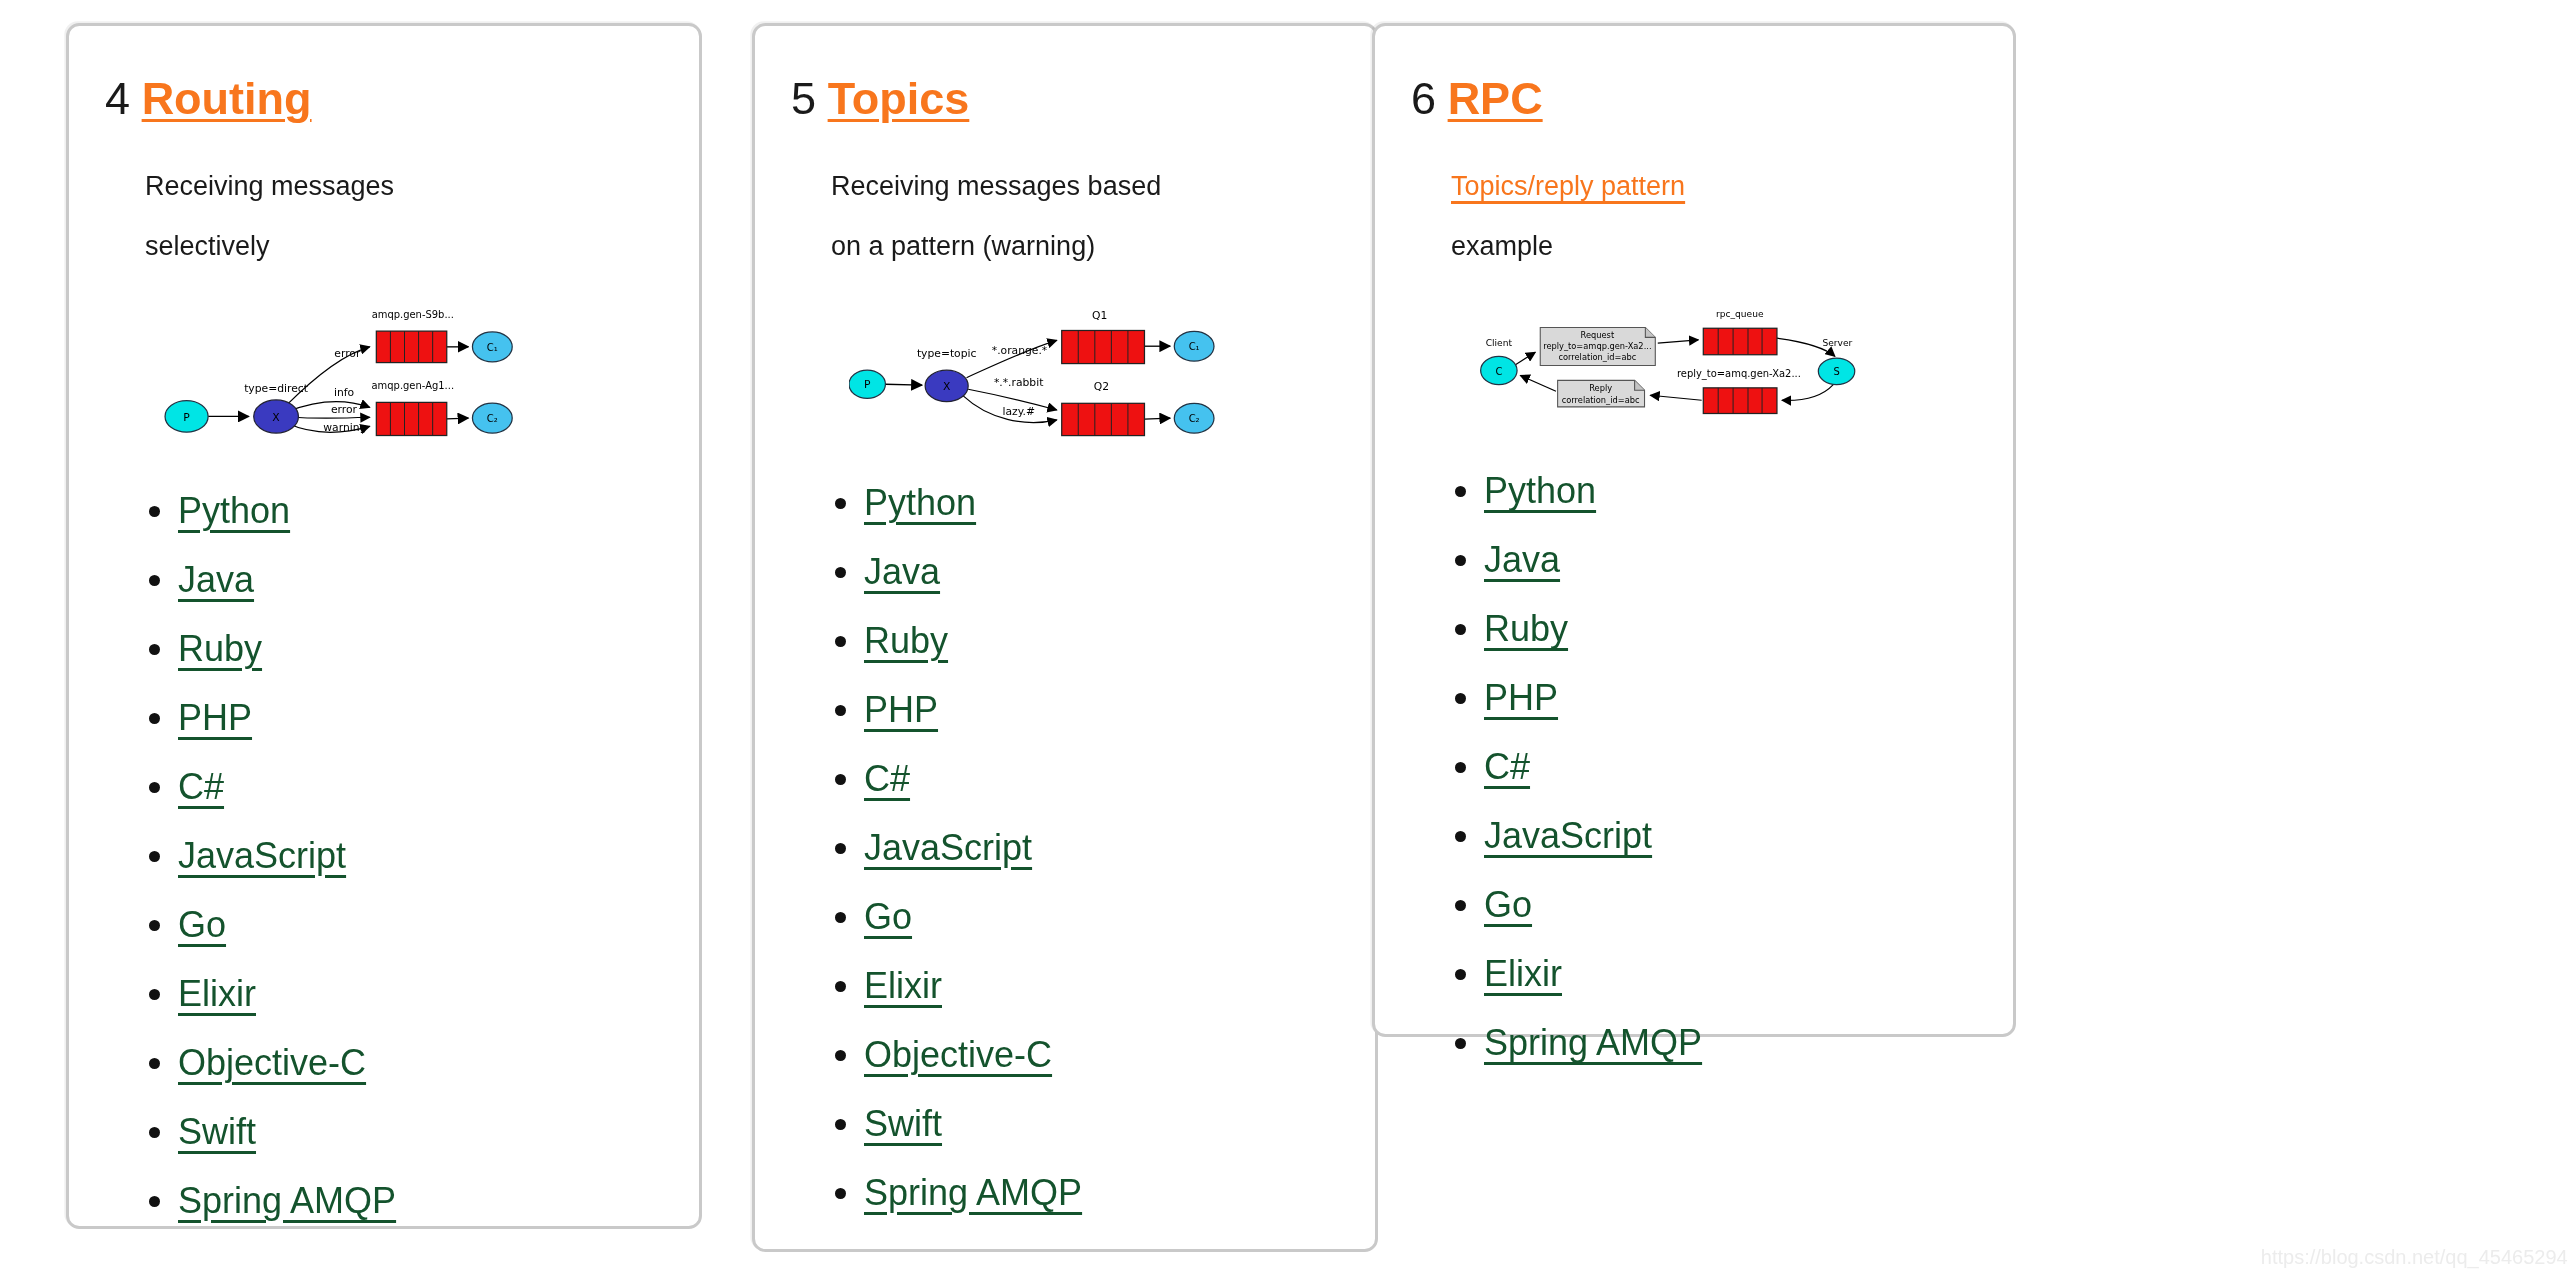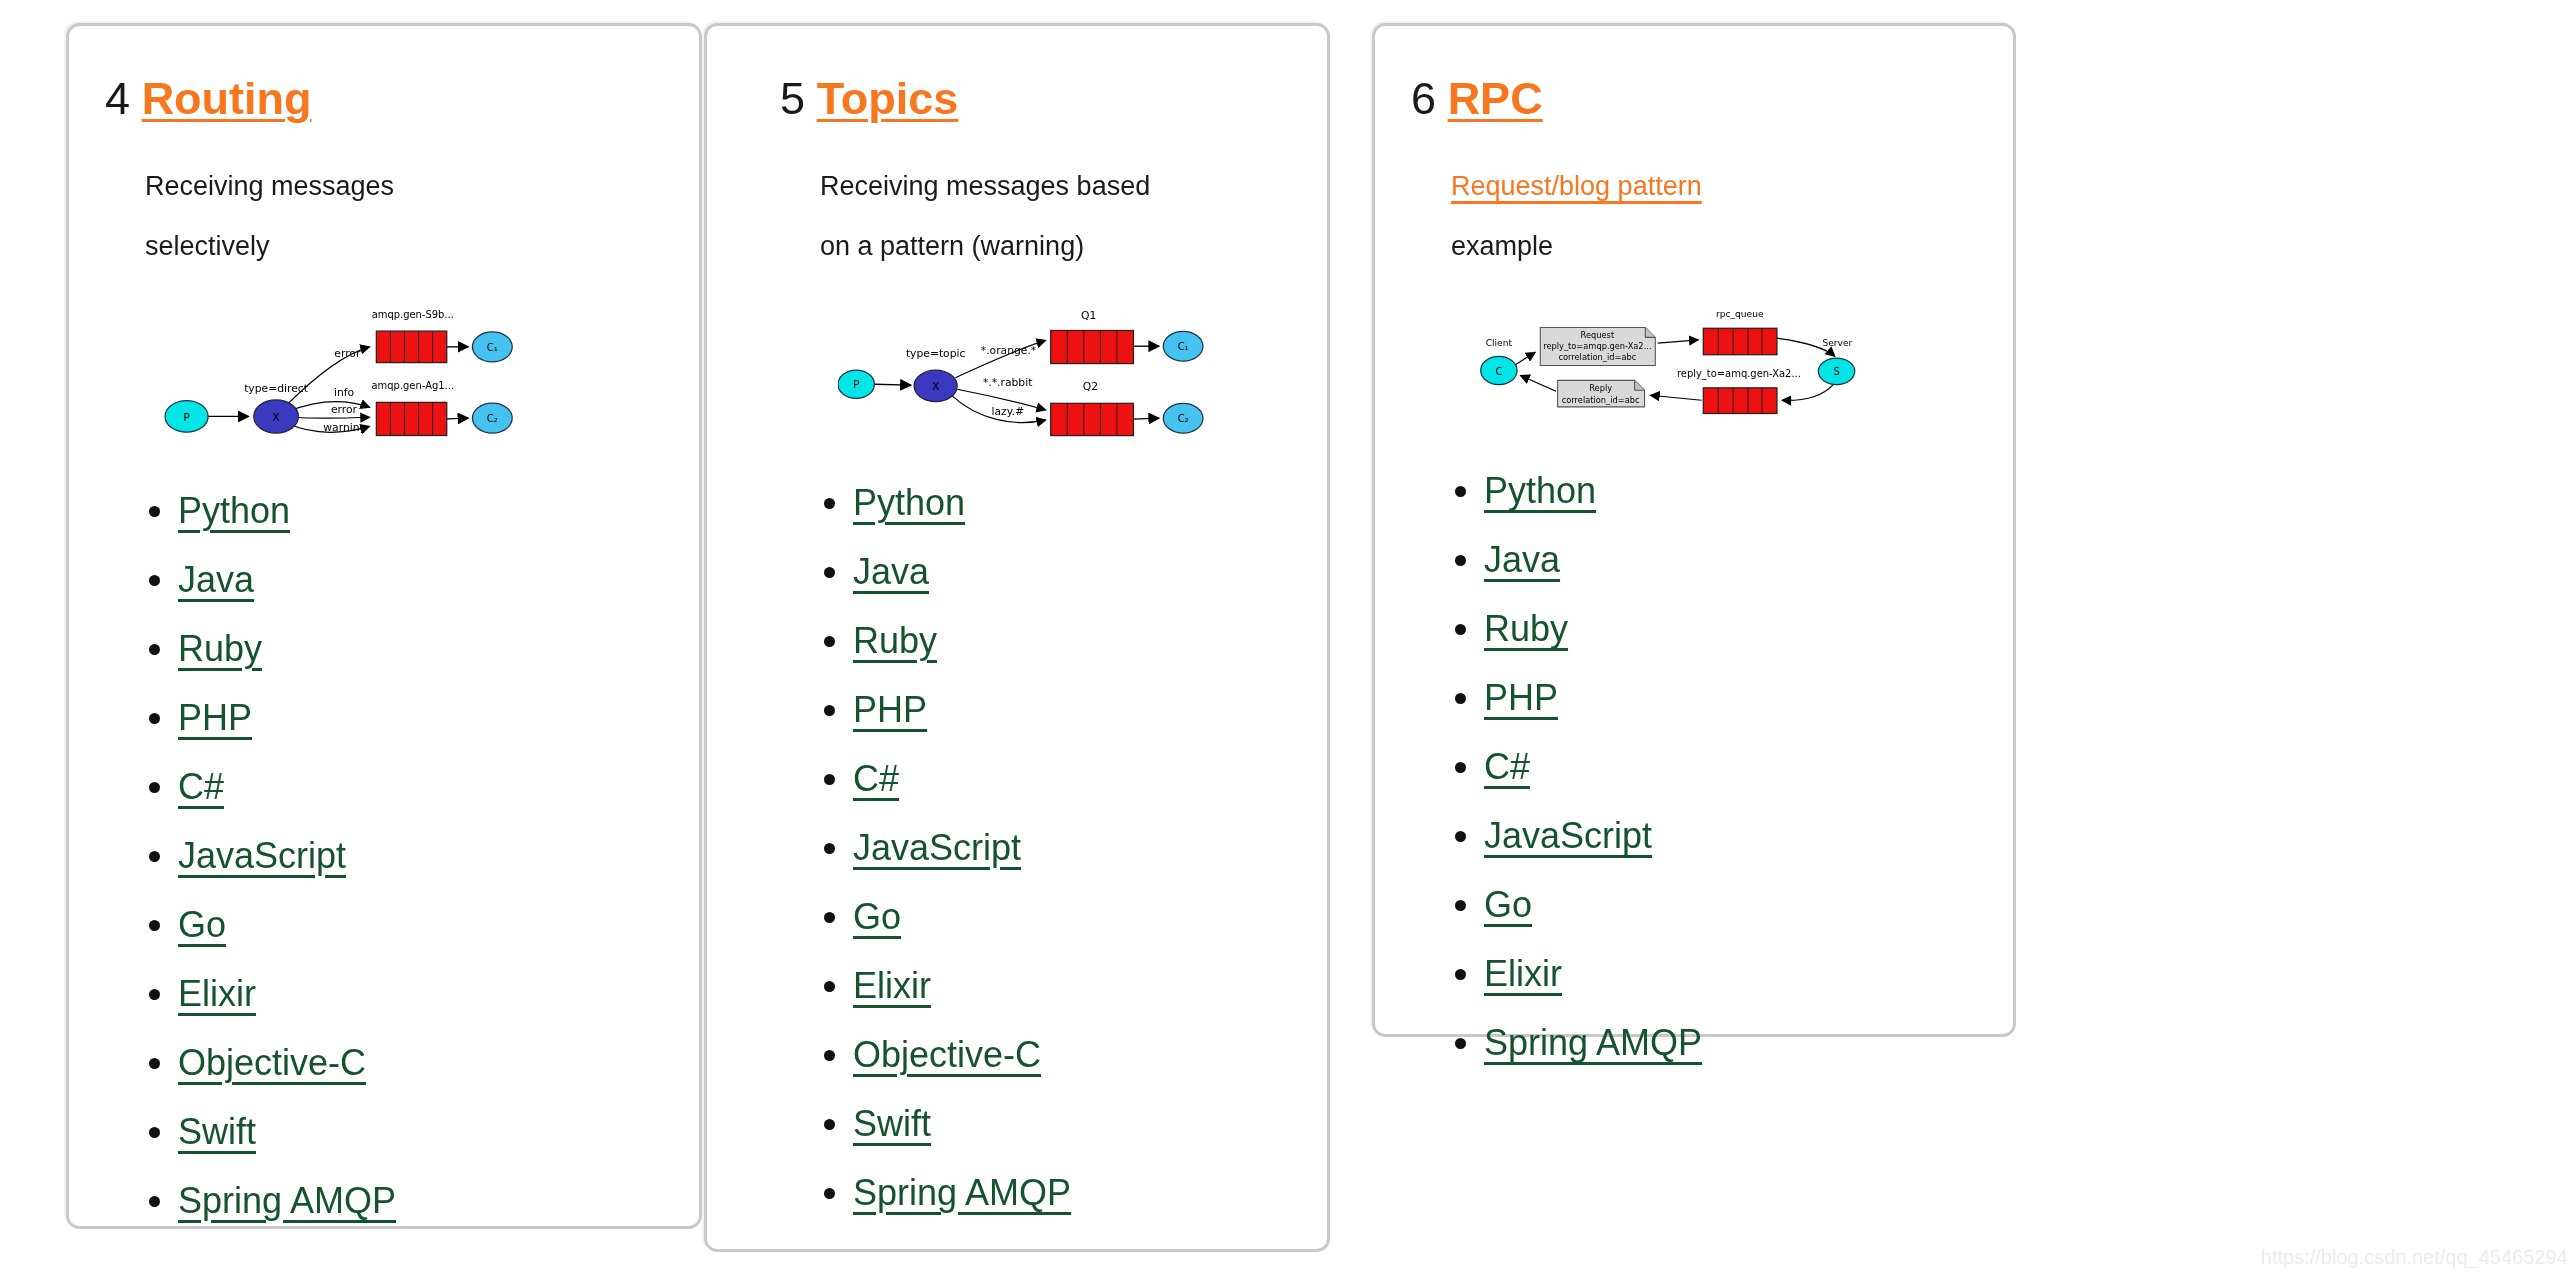--- a/index.html
+++ b/index.html
@@ -1,21 +1,21 @@
 <!DOCTYPE html>
 <html style="font-size:13.3px"><head>
 <meta charset="utf-8">
 <style>
   html,body{margin:0;padding:0;background:#ffffff;}
   #page{position:relative;width:2576px;height:1276px;background:#ffffff;overflow:hidden;
         font-family:"Liberation Sans",sans-serif;color:#1a1a1a;}
   .card{position:absolute;top:23px;background:#fff;border:3.3px solid #c9c9c9;border-radius:13.3px;
         box-sizing:border-box;box-shadow:-1.7px -1.7px 0 rgba(0,0,0,0.06);}
   #card-0{left:66px;width:636px;height:1206px;}
-  #card-1{left:704px;width:626px;height:1229px;padding-left:37px;}
+  #card-1{left:752px;width:626px;height:1229px;}
   #card-2{left:1372px;width:644px;height:1014px;}
   h2{margin:45px 0 0 36px;font-size:45px;line-height:55px;font-weight:normal;}
   h2 .num{color:#1a1a1a;font-weight:400;margin-right:11.6px;}
   h2 a{color:#f8761d;font-weight:bold;text-decoration:underline;text-decoration-thickness:3.3px;text-underline-offset:5px;}
   .desc{margin:30px 0 0 76px;font-size:27px;line-height:60px;color:#1a1a1a;}
   .desc span{display:block;}
   .desc a{color:#f8761d;text-decoration:underline;text-decoration-thickness:2.5px;text-underline-offset:5.8px;}
   svg.diagram{display:block;margin-top:16.6px;}
   #card-0 svg.diagram{margin-left:91px;}
   #card-1 svg.diagram{margin-left:94px;}
@@ -164,21 +164,21 @@
       <li><a href="#">Swift</a></li>
       <li><a href="#">Spring AMQP</a></li>
     </ul>
   </section>
 
   <section class="card" id="card-2">
     <h2>
       <span class="num">6</span><a href="#">RPC</a>
     </h2>
     <p class="desc">
-      <span><a href="#">Request/blog pattern</a></span>
+      <span><a href="#">Topics/reply pattern</a></span>
       <span>example</span>
     </p>
     <svg class="diagram" width="389" height="133" viewBox="0 0 470 160">
 
       <path d="M44,79 L68,64" stroke="#000" stroke-width="1.4" fill="none" marker-end="url(#ah)"></path>
       <path d="M93,111 L50,92" stroke="#000" stroke-width="1.4" fill="none" marker-end="url(#ah)"></path>
       <path d="M216,53 L265,49" stroke="#000" stroke-width="1.4" fill="none" marker-end="url(#ah)"></path>
       <path d="M360,47 C398,52 421,61 430,69" stroke="#000" stroke-width="1.4" fill="none" marker-end="url(#ah)"></path>
       <path d="M428,103 C416,116 394,123 366,122" stroke="#000" stroke-width="1.4" fill="none" marker-end="url(#ah)"></path>
       <path d="M269,122 L207,116" stroke="#000" stroke-width="1.4" fill="none" marker-end="url(#ah)"></path>

